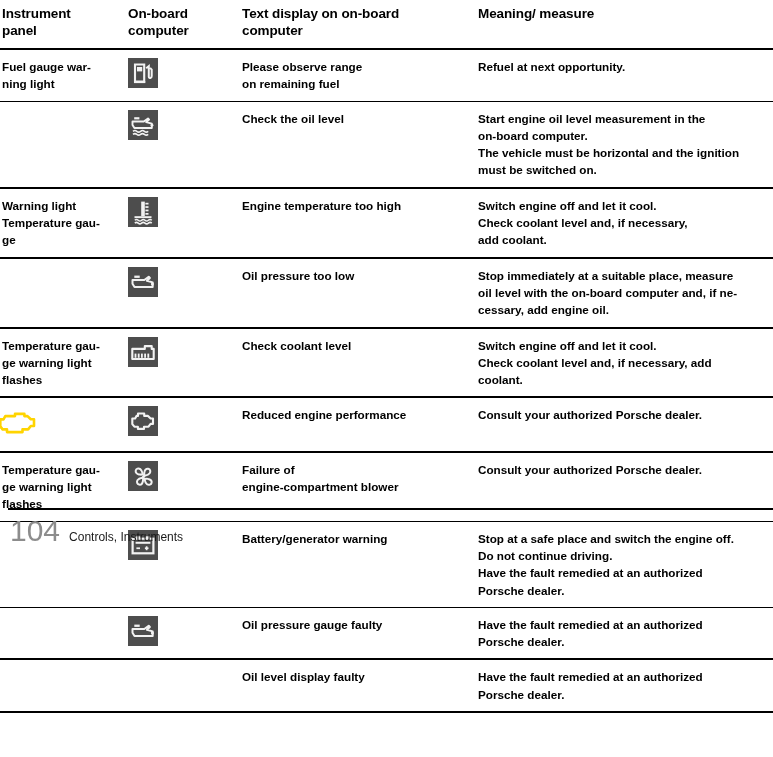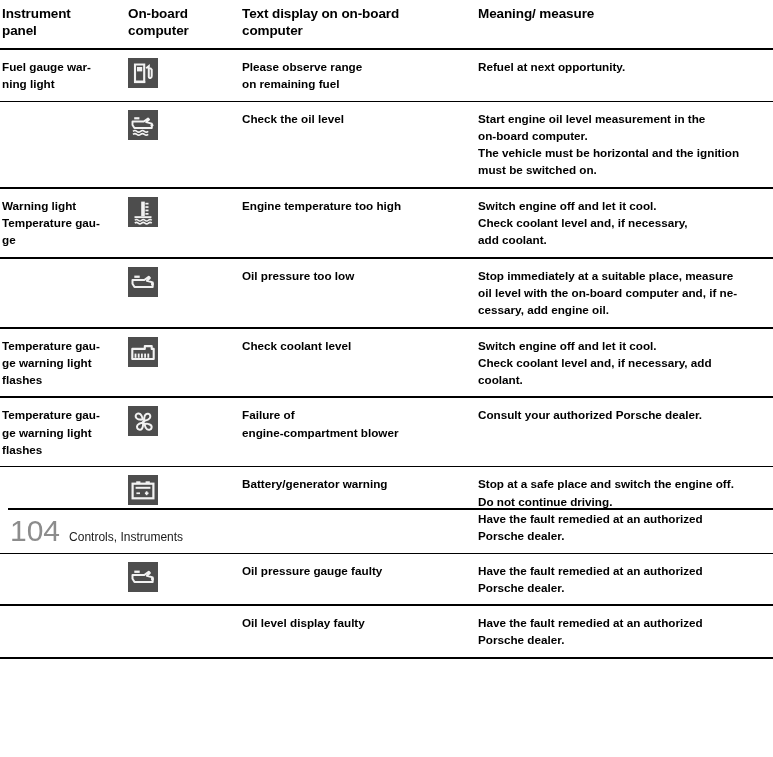--- a/index.html
+++ b/index.html
@@ -263,20 +263,34 @@
     </svg></span></td>
           <td class="col-text">
             <span class="line">Check coolant level</span>
           </td>
           <td class="col-meaning">
             <span class="line">Switch engine off and let it cool.</span>
             <span class="line">Check coolant level and, if necessary, add</span>
             <span class="line">coolant.</span>
           </td>
         </tr>
+        <tr class="thick">
+          <td class="col-instrument icononly"><span class="tell"><svg width="40" height="30" viewBox="0 0 40 30">
+      <path d="M7.2 8.1h7.8V5.9h9.4v2.2h3.1l3.3 3.2h3.2v6.7h-3.2l-2.7 3.4h-5.6v2.7H7v-2.7H2.6l-2.3-3v-7h3.2l1.8-3.3h1.9z" fill="none" stroke="#FFD400" stroke-width="2.6" stroke-linejoin="round"></path>
+    </svg></span></td>
+          <td class="col-obc"><span class="chip"><svg width="30" height="30" viewBox="0 0 30 30">
+      <path d="M10 7.5h6.2v2.4h3.8l2.6 2.6h2.4v5.4h-2.4l-2.1 2.8h-4.5v2.2H9.9v-2.2H6.4l-2.1-2.6v-5.6h2.8l1.4-2.6H10z" fill="none" stroke="#f2f2f2" stroke-width="2.1" stroke-linejoin="round"></path>
+    </svg></span></td>
+          <td class="col-text">
+            <span class="line">Reduced engine performance</span>
+          </td>
+          <td class="col-meaning">
+            <span class="line">Consult your authorized Porsche dealer.</span>
+          </td>
+        </tr>
         <tr>
           <td class="col-instrument">
             <span class="line">Temperature gau-</span>
             <span class="line">ge warning light</span>
             <span class="line">flashes</span>
           </td>
           <td class="col-obc"><span class="chip"><svg width="30" height="30" viewBox="0 0 30 30">
       <g fill="none" stroke="#f2f2f2" stroke-width="2">
         <path d="M14.9 13.4c-.6-2.5-1-4.2-2.6-5.3-1.9-1.3-4.2-.4-4.6 1.5-.4 2 1.3 3.4 3.3 3.8 1.3.3 2.6.3 3.9 0z"></path>
         <path d="M16.4 14.9c2.5-.6 4.2-1 5.3-2.6 1.3-1.9.4-4.2-1.5-4.6-2-.4-3.4 1.3-3.8 3.3-.3 1.3-.3 2.6 0 3.9z"></path>

